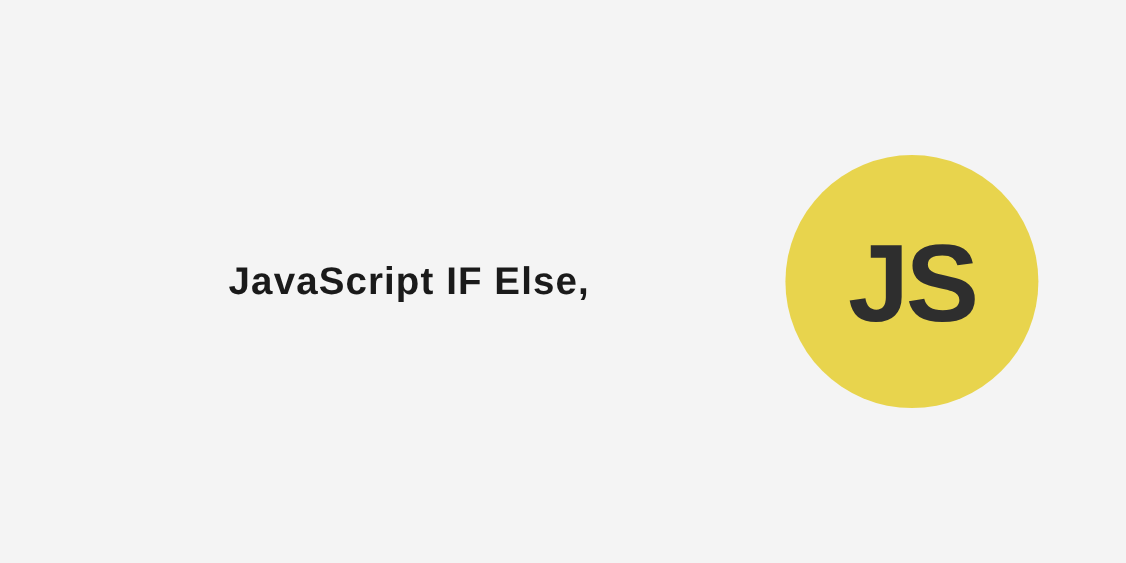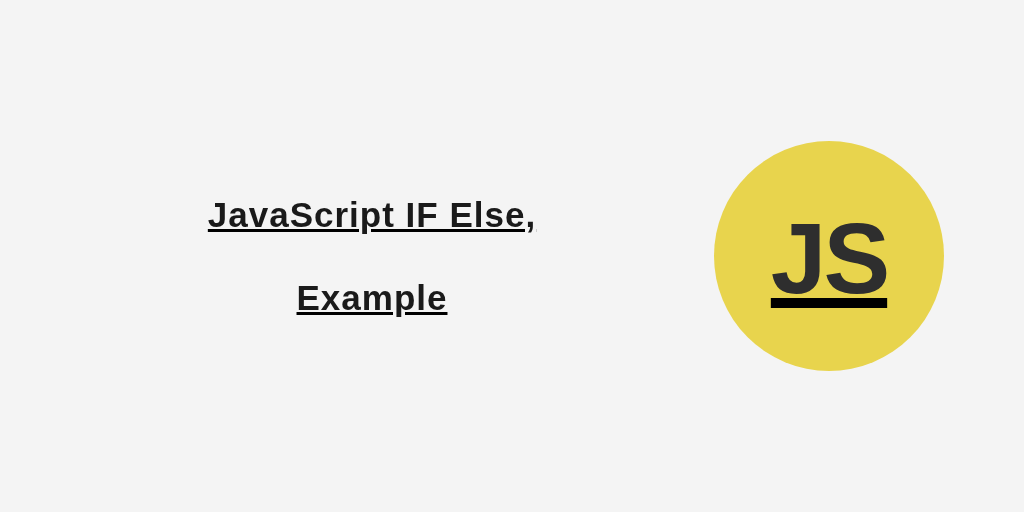--- a/index.html
+++ b/index.html
@@ -15,21 +15,20 @@
       display: flex;
       align-items: center;
       overflow: hidden;
     }
     .content {
       display: flex;
       align-items: center;
       width: 100%;
       padding: 0 80px 0 90px;
       gap: 60px;
-      text-decoration: underline;
     }
     .text-block {
       flex: 1;
       text-align: center;
     }
     .title-line {
       font-size: 35px;
       font-weight: 700;
       color: #1a1a1a;
       letter-spacing: 1px;
@@ -56,18 +55,17 @@
       letter-spacing: -3px;
       margin-top: 4px;
     }
   </style>
 </head>
 <body>
 
 <div class="content">
   <div class="text-block">
     <div class="title-line">JavaScript IF Else,</div>
-    <div class="title-line">Example</div>
   </div>
   <div class="logo">
     <div class="logo-text">JS</div>
   </div>
 </div>
 
 </body></html>

